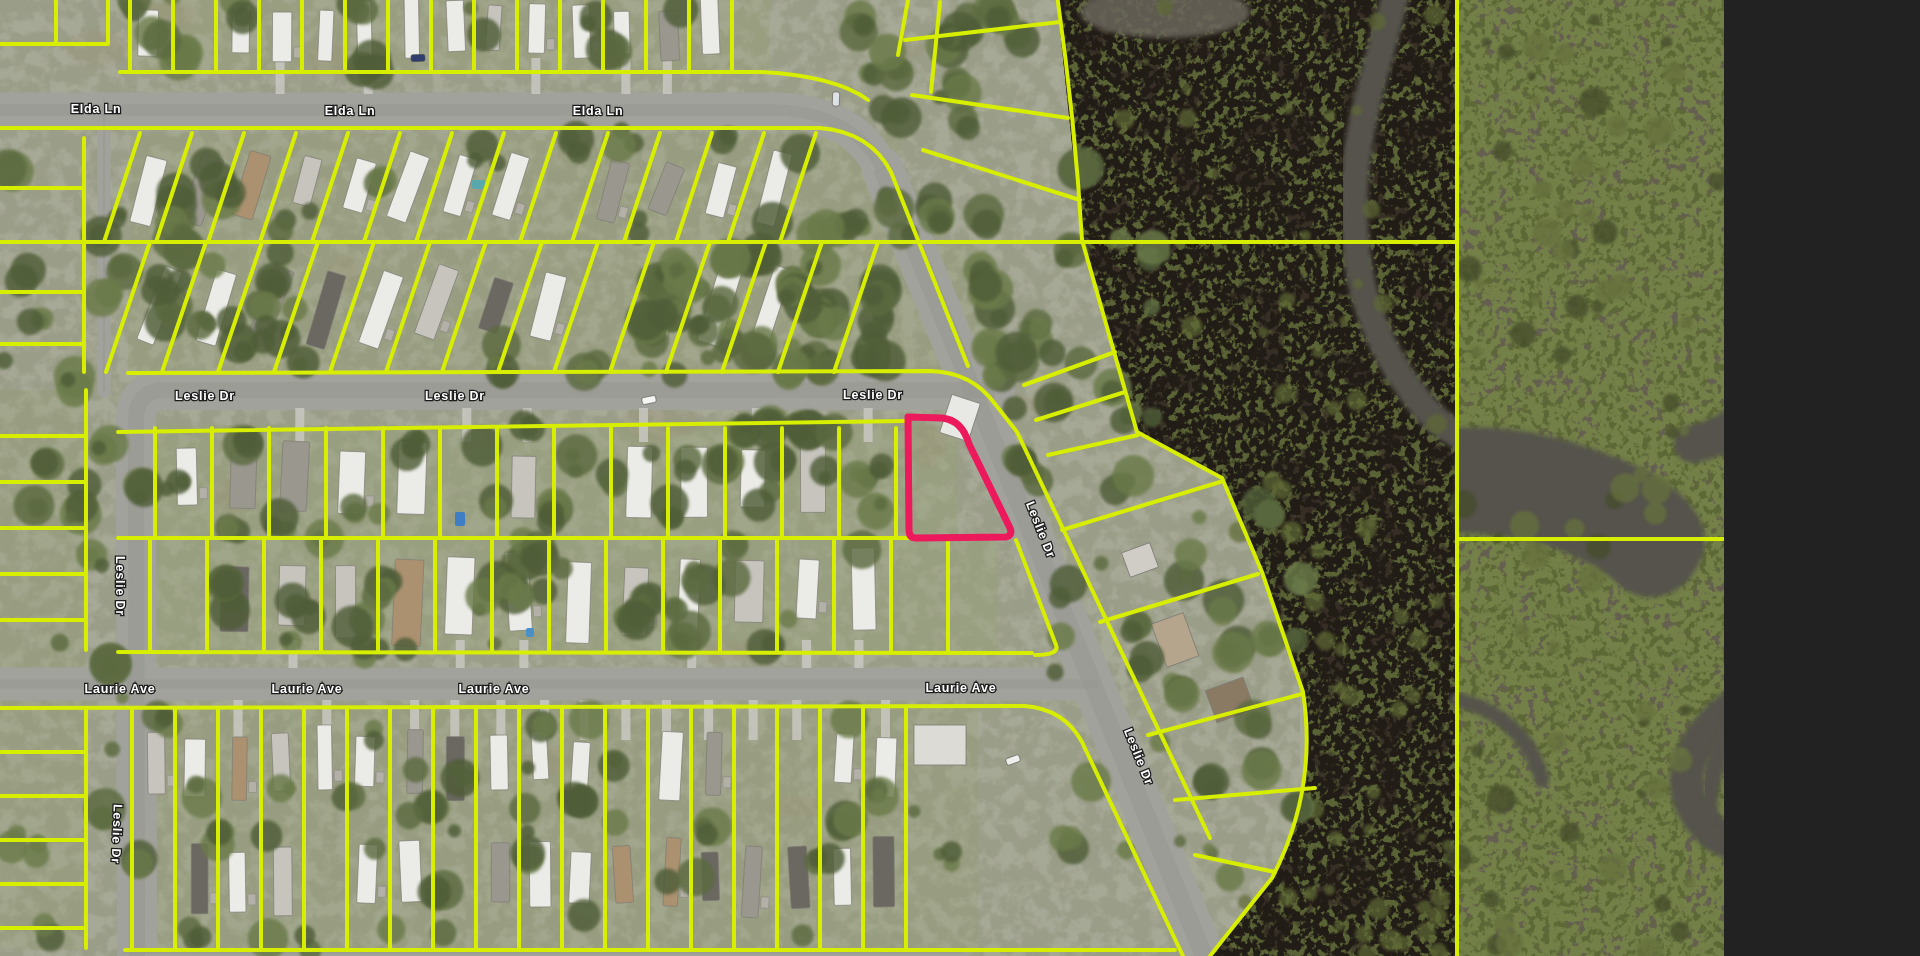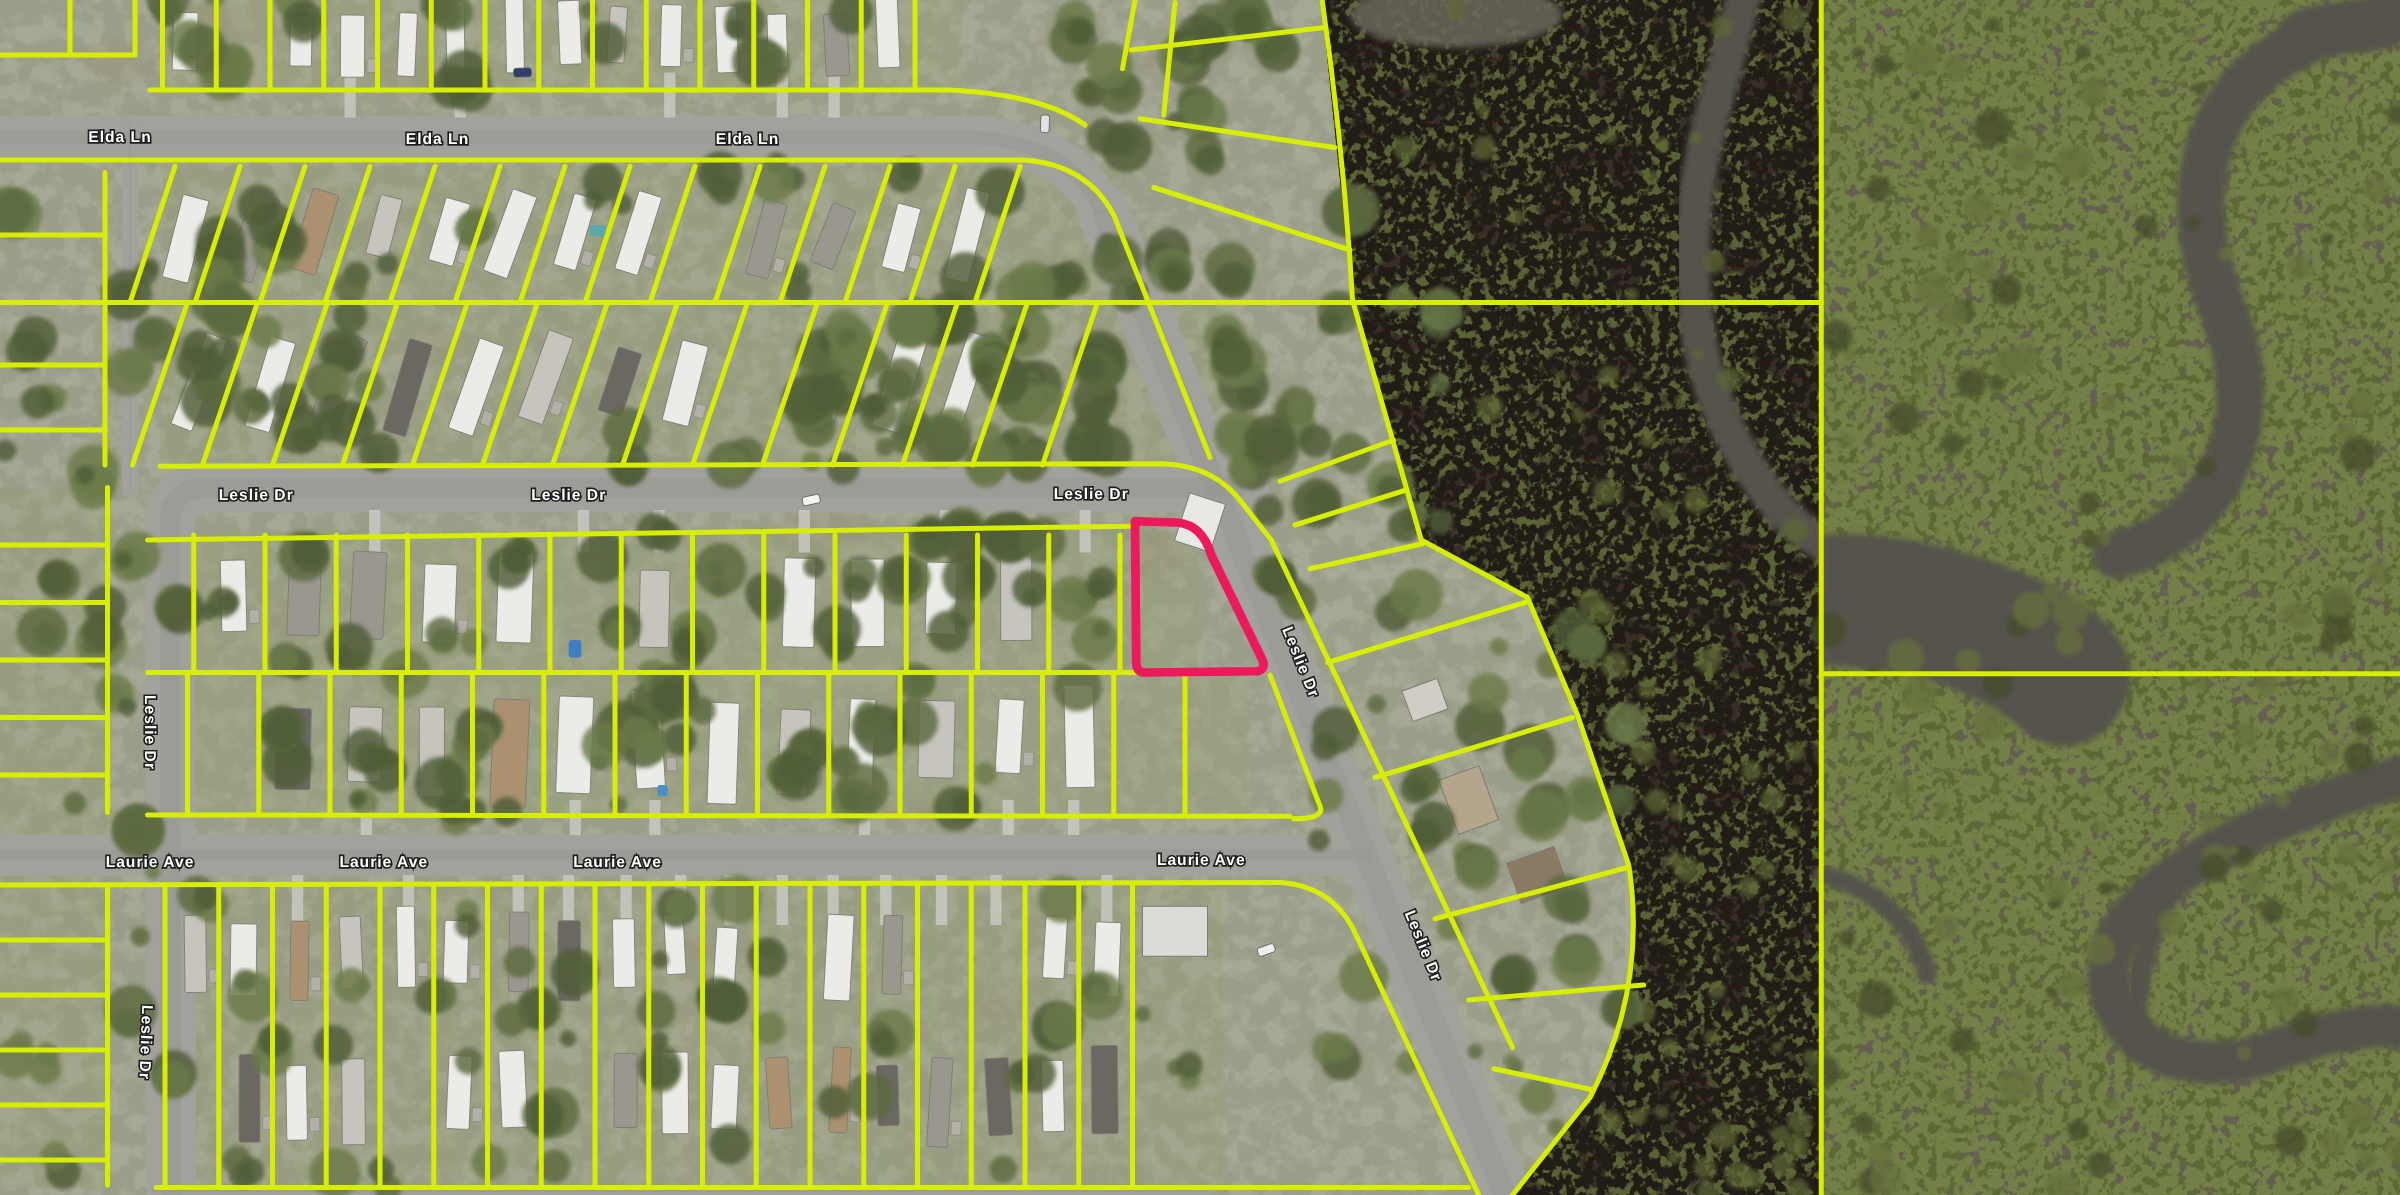--- a/index.html
+++ b/index.html
@@ -1,16 +1,16 @@
 <!DOCTYPE html>
 <html><head>
 <meta charset="utf-8">
 <style>
   html,body{margin:0;padding:0;background:#222;}
-  #stage{position:relative;width:1920px;height:956px;overflow:hidden;background:#15803d;
+  #stage{position:relative;width:1724px;height:956px;overflow:hidden;background:#15803d;
          font-family:"Liberation Sans", sans-serif;}
   svg{display:block;}
   text.street{font-family:"Liberation Sans", sans-serif;font-weight:bold;font-size:12.5px;
       letter-spacing:.8px;fill:#ffffff;stroke:#1c1c1c;stroke-width:2.6px;paint-order:stroke;
       text-anchor:middle;dominant-baseline:middle;}
 </style>
 </head>
 <body>
 
 <div id="stage">

